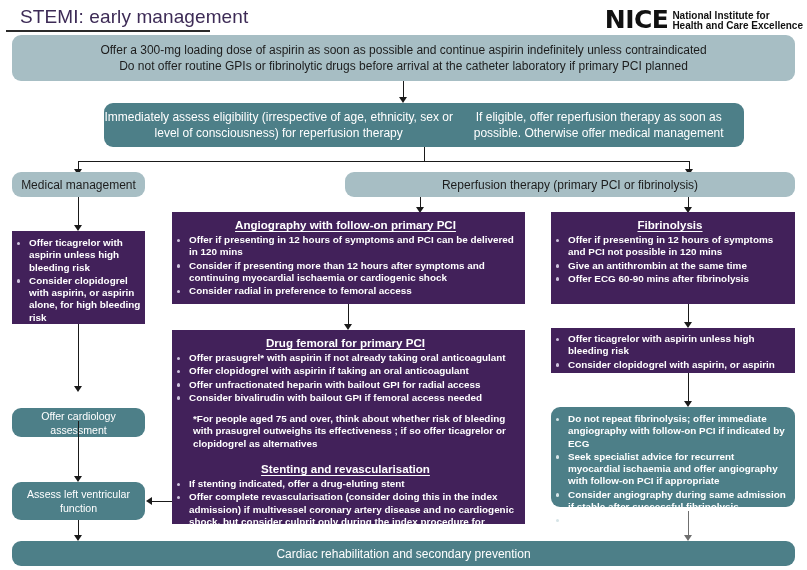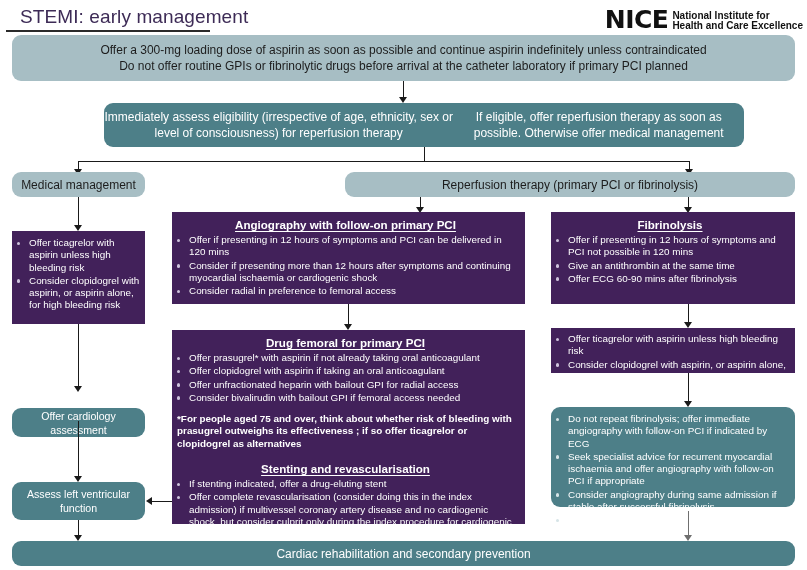--- a/index.html
+++ b/index.html
@@ -34,21 +34,21 @@
   .purple{background:#42215a;color:#ffffff;border-radius:0;}
 
   .ctr{display:flex;align-items:center;justify-content:center;text-align:center;}
   .f13{font-size:12px;line-height:16px;}
   .f11{font-size:10.6px;line-height:14px;}
 
   
   ul.bl{margin:0;padding:0;list-style:none;}
   ul.bl li{
     position:relative;padding-left:17px;margin:0 0 1px 0;
-    font-weight:normal;font-size:9.9px;line-height:12.3px;
+    font-weight:bold;font-size:9.9px;line-height:12.3px;
   }
   ul.bl li:before{
     content:"";position:absolute;left:5px;top:4.6px;
     width:3.4px;height:3.4px;border-radius:50%;background:#cfc4dd;
   }
   .teal-mid ul.bl li:before{background:#d6e4e7;}
 
   .sec-head{
     text-align:center;font-weight:bold;font-size:11.6px;line-height:15px;
     text-decoration:underline;text-underline-offset:2px;margin:0 0 2px 0;
@@ -158,21 +158,21 @@
   <div class="arw-d" style="left:344px;top:324px;"></div>
 
   <div class="box purple" style="left:172px;top:330px;width:353px;height:194px;padding:5px 6px 4px 0;">
     <div class="sec-head">Drug femoral for primary PCI</div>
     <ul class="bl">
       <li>Offer prasugrel* with aspirin if not already taking oral anticoagulant</li>
       <li>Offer clopidogrel with aspirin if taking an oral anticoagulant</li>
       <li>Offer unfractionated heparin with bailout GPI for radial access</li>
       <li>Consider bivalirudin with bailout GPI if femoral access needed</li>
     </ul>
-    <div class="note" style="padding-left:5px;">*For people aged 75 and over, think about whether risk of bleeding with prasugrel outweighs its effectiveness ; if so offer ticagrelor or clopidogrel as alternatives</div>
+    <div class="note" style="padding-left:21px;">*For people aged 75 and over, think about whether risk of bleeding with prasugrel outweighs its effectiveness ; if so offer ticagrelor or clopidogrel as alternatives</div>
     <div class="sec-head" style="margin-top:11px;">Stenting and revascularisation</div>
     <ul class="bl">
       <li>If stenting indicated, offer a drug-eluting stent</li>
       <li>Offer complete revascularisation (consider doing this in the index admission) if multivessel coronary artery disease and no cardiogenic shock, but consider culprit only during the index procedure for cardiogenic shock</li>
     </ul>
   </div>
 
   <div class="box purple" style="left:551px;top:212px;width:244px;height:92px;padding:5px 6px 4px 0;">
     <div class="sec-head">Fibrinolysis</div>
     <ul class="bl">

